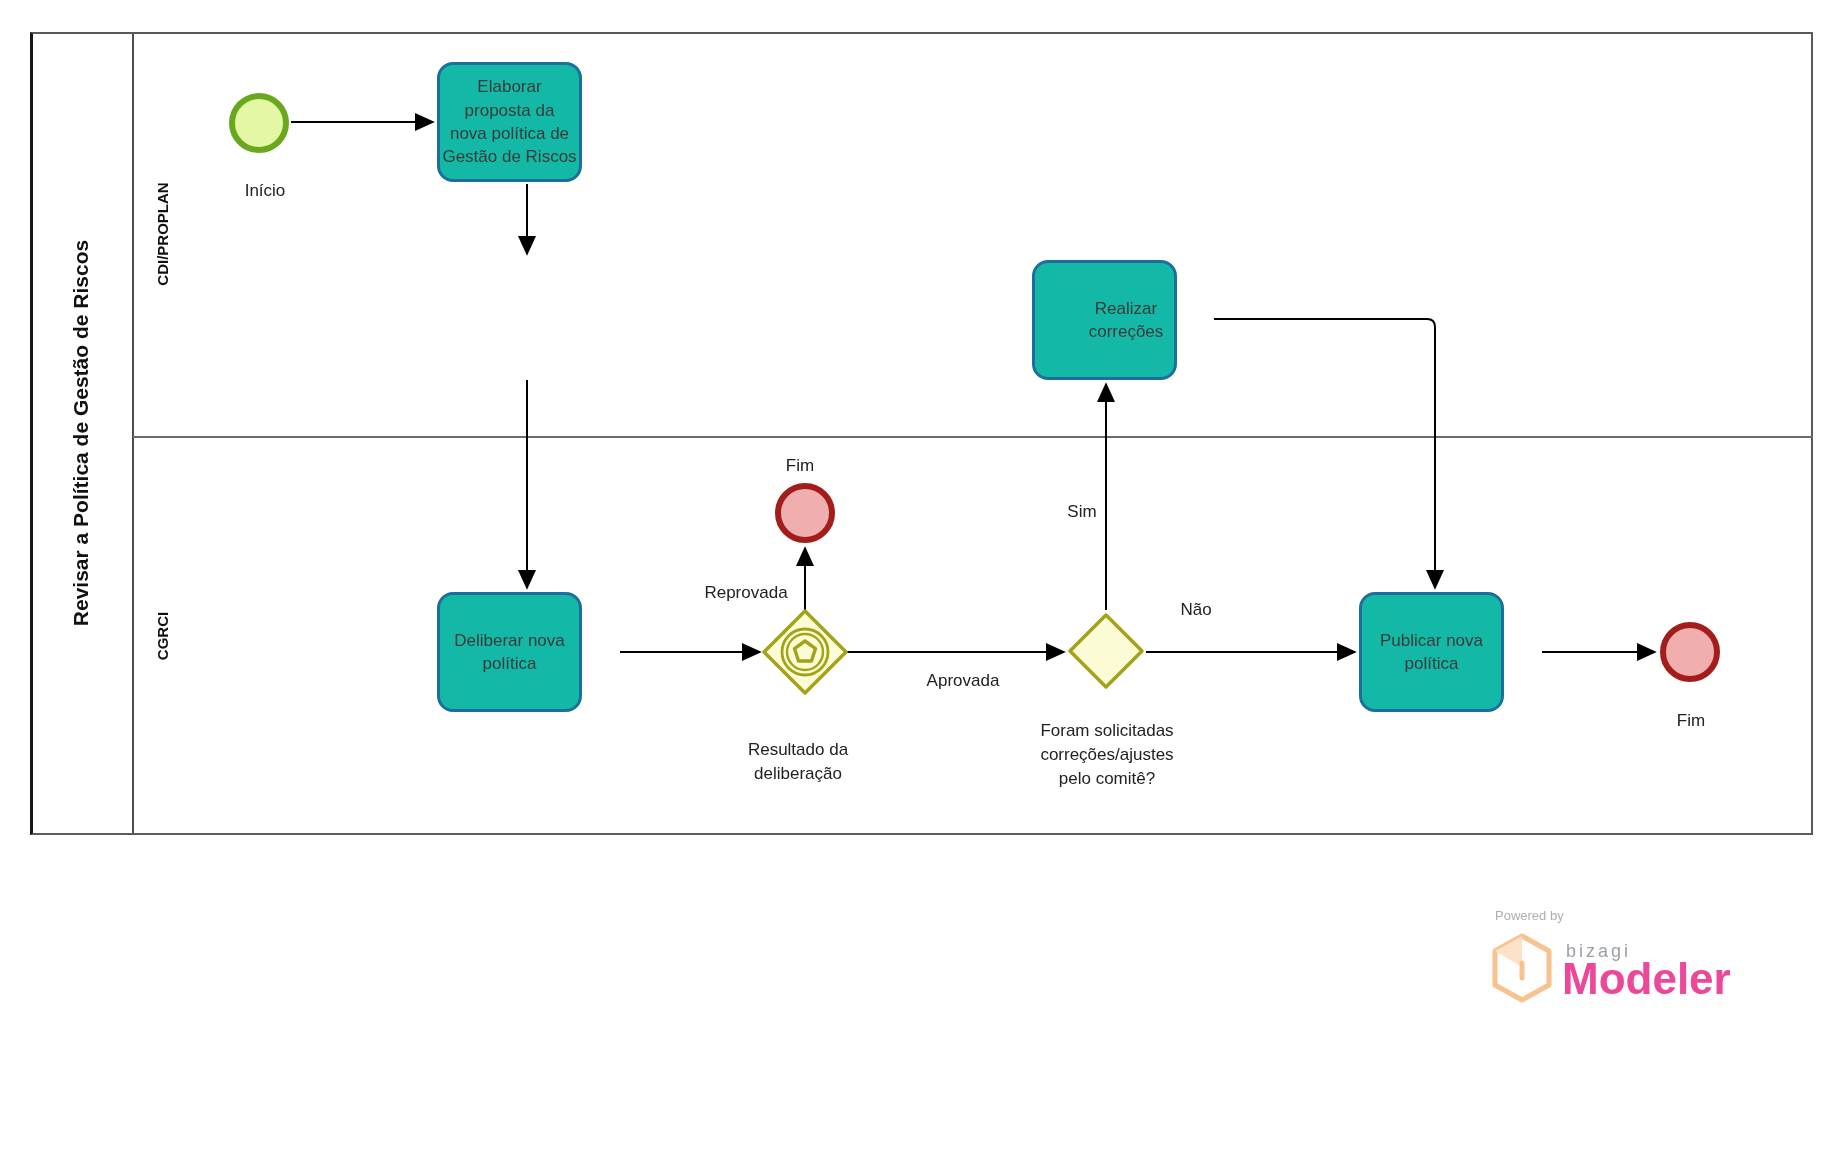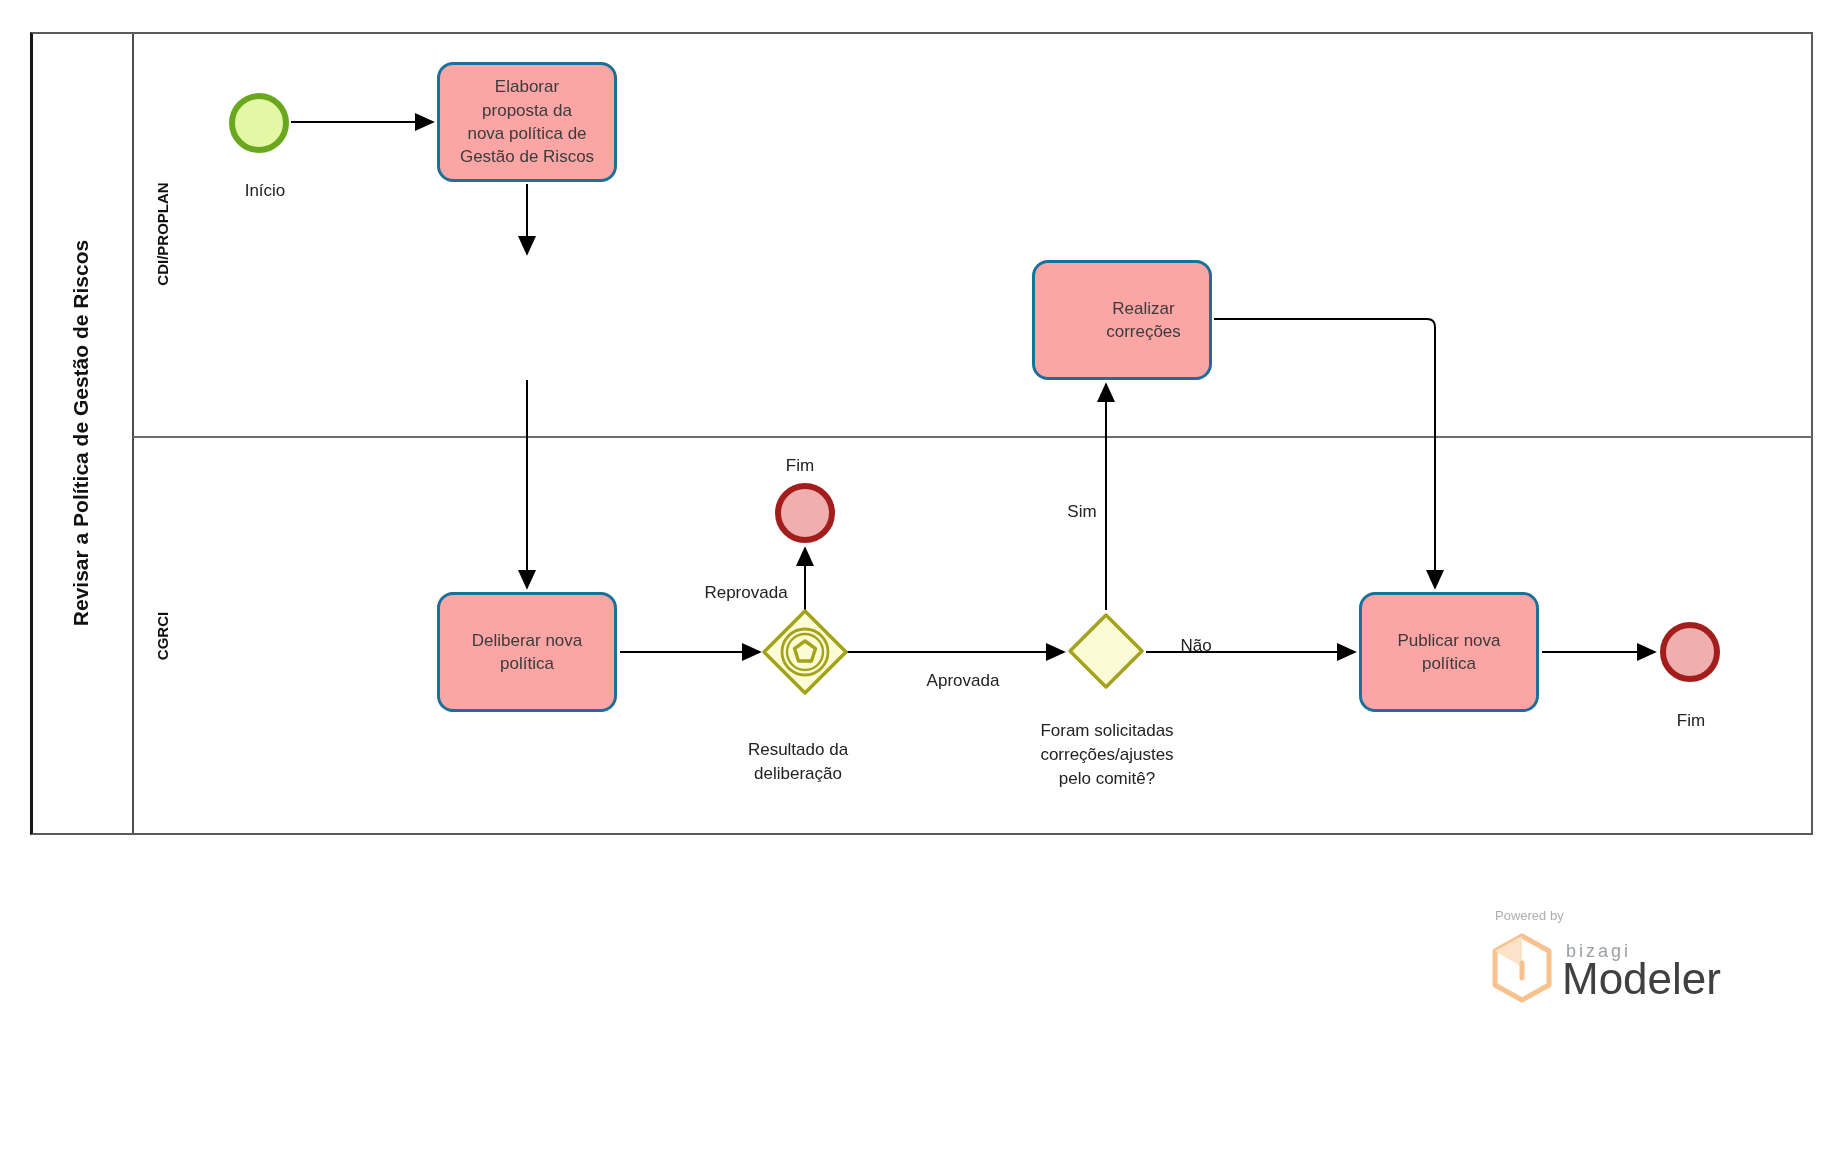--- a/index.html
+++ b/index.html
@@ -12,39 +12,39 @@
     border:2px solid #5a5a5a;border-left:3px solid #161616;box-sizing:border-box;}
   .pool-title-band{position:absolute;left:0;top:0;width:101px;height:100%;
     border-right:2px solid #4d4d4d;box-sizing:border-box;}
   .lane-divider{position:absolute;left:133px;top:436px;width:1680px;height:0;
     border-top:2px solid #6b6b6b;}
   .vlabel{position:absolute;transform:translate(-50%,-50%) rotate(-90deg);
     white-space:nowrap;font-weight:bold;color:#111;}
   .pool-title{font-size:21px;}
   .lane-label{font-size:15px;}
   
-  .task{position:absolute;width:180px;height:120px;box-sizing:border-box;
-    border:3px solid #1b6f9b;border-radius:16px;background:#fca5a5;
+  .task{position:absolute;width:145px;height:120px;box-sizing:border-box;
+    border:3px solid #1b6f9b;border-radius:16px;background:#14b8a6;
     display:flex;align-items:center;justify-content:center;text-align:center;
     font-size:17px;line-height:1.38;color:#3b3b3b;white-space:pre-line;}
   .event{position:absolute;width:60px;height:60px;border-radius:50%;box-sizing:border-box;}
   .event.start{border:6px solid #69a81e;background:#e3f7a4;}
   .event.end{border:6px solid #a31d1d;background:#f0aeae;}
   .gw{position:absolute;}
   
   .lbl{position:absolute;transform:translate(-50%,-50%);font-size:17px;color:#222;
     white-space:pre-line;text-align:center;line-height:1.4;}
   
   #flows{position:absolute;left:0;top:0;pointer-events:none;}
   #flows path{pointer-events:stroke;}
   
   .powered{position:absolute;left:1495px;top:908px;font-size:13px;color:#aeaeae;}
   .brand-hex{position:absolute;left:1492px;top:933px;}
   .brand-bizagi{position:absolute;left:1566px;top:941px;font-size:18px;color:#9ba0a5;letter-spacing:3px;}
-  .brand-modeler{position:absolute;left:1562px;top:954px;font-size:44px;color:#404040;}
+  .brand-modeler{position:absolute;left:1562px;top:954px;font-size:44px;color:#ec4899;font-weight:bold;}
 </style>
 </head>
 <body>
 
 <div id="canvas">
 
   <div class="pool">
     <div class="pool-title-band"></div>
   </div>
   <div class="lane-divider"></div>
@@ -102,21 +102,21 @@
   <svg class="gw" style="left:1066px;top:611px;" width="80" height="80">
     <polygon points="40,4 76,40 40,76 4,40" fill="#fbfbd6" stroke="#a3a219" stroke-width="3.5" stroke-linejoin="round"></polygon>
   </svg>
   <div class="lbl" style="left:1107px;top:755px;">Foram solicitadas
 correções/ajustes
 pelo comitê?</div>
 
   <div class="lbl" style="left:746px;top:593px;">Reprovada</div>
   <div class="lbl" style="left:963px;top:681px;">Aprovada</div>
   <div class="lbl" style="left:1082px;top:512px;">Sim</div>
-  <div class="lbl" style="left:1196px;top:646px;">Não</div>
+  <div class="lbl" style="left:1196px;top:610px;">Não</div>
 
   <div class="powered">Powered by</div>
   <svg class="brand-hex" width="60" height="70">
     <polygon points="30,3 57,18 57,52 30,67 3,52 3,18" fill="none" stroke="#f7c28d" stroke-width="5" stroke-linejoin="round"></polygon>
     <polygon points="30,3 3,18 30,34" fill="#fbe2c8" stroke="none"></polygon>
     <line x1="30" y1="30" x2="30" y2="45" stroke="#f7c28d" stroke-width="5" stroke-linecap="round"></line>
   </svg>
   <div class="brand-bizagi">bizagi</div>
   <div class="brand-modeler">Modeler</div>
 

